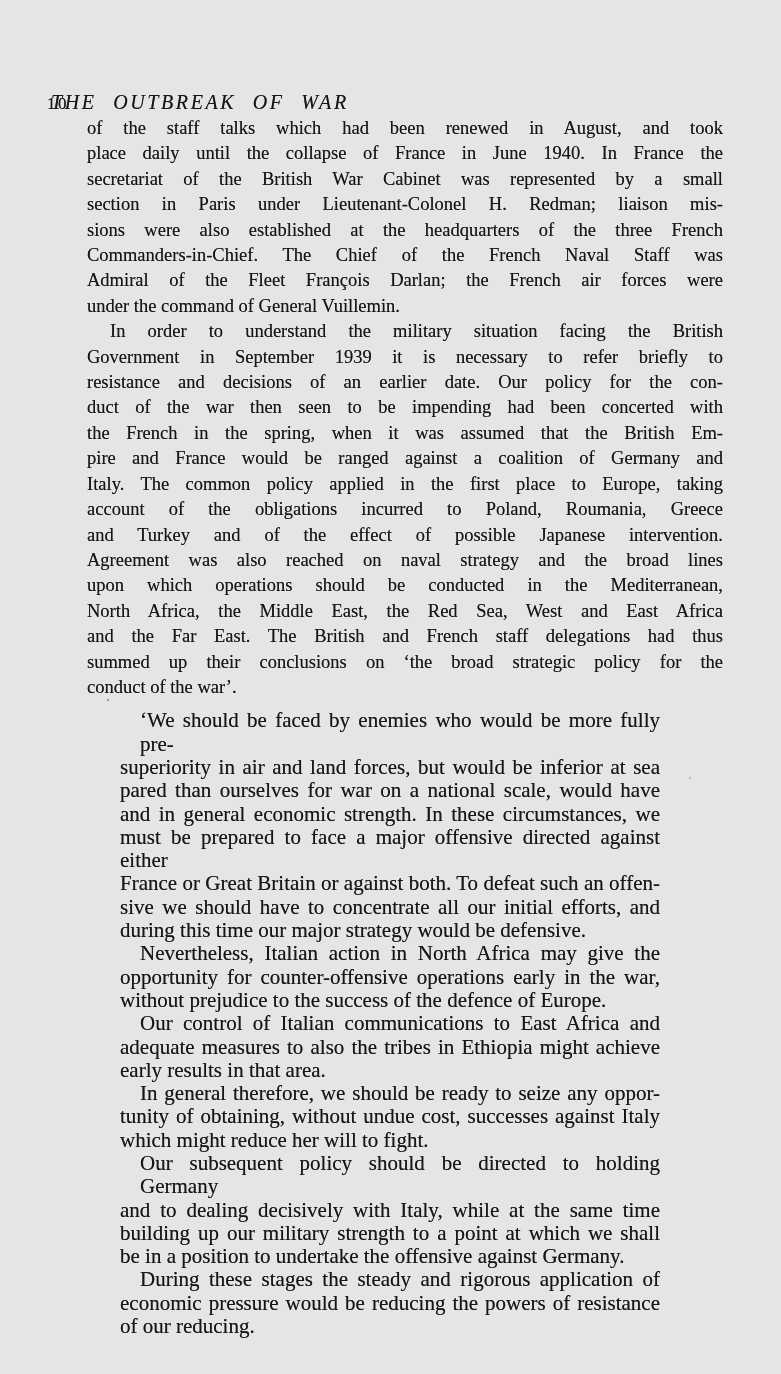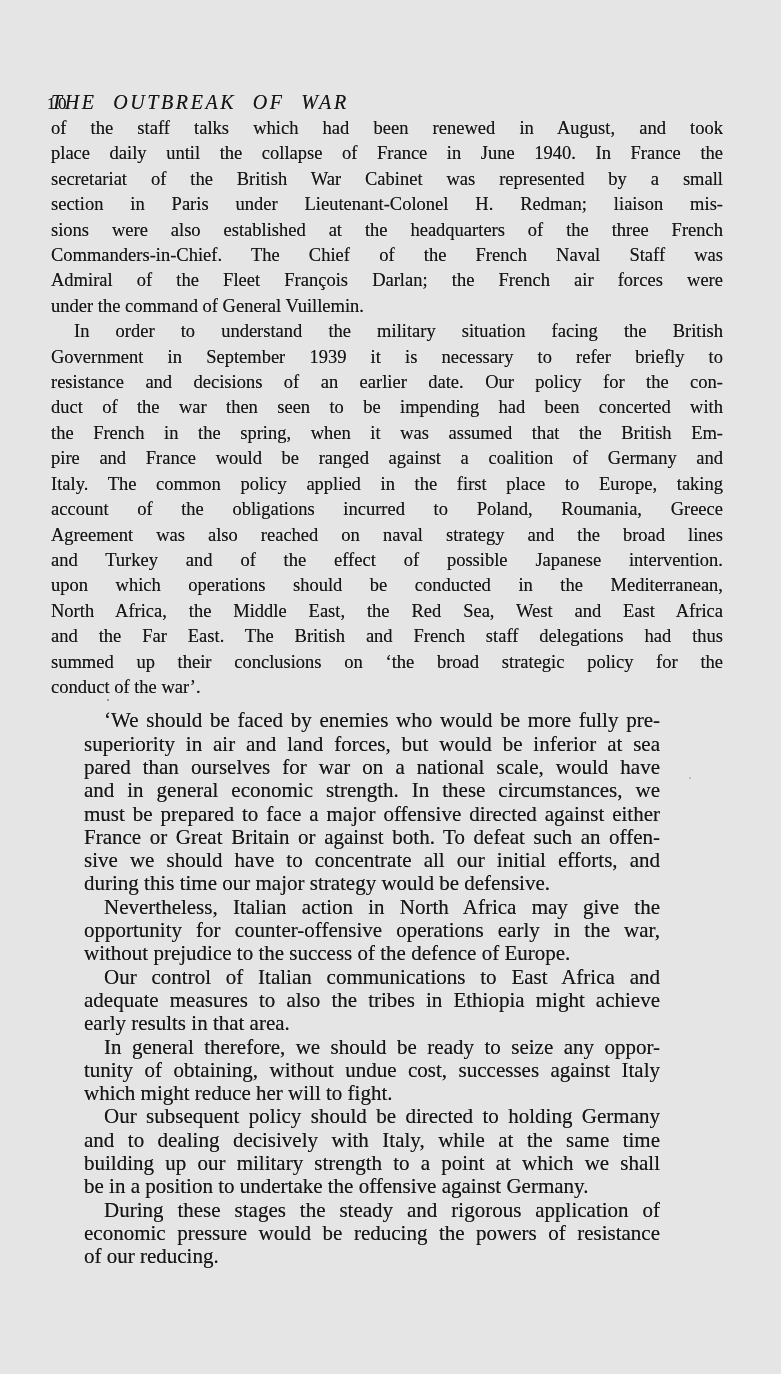--- a/index.html
+++ b/index.html
@@ -56,20 +56,21 @@
     font-size: 21px;
     line-height: 23.3px;
     margin-left: 33px;
     margin-right: 63px;
   }
   .para.body + .para.quote { margin-top: 9px; }
   .line {
     text-align: justify;
     text-align-last: justify;
     white-space: normal;
+    margin-left: 36px;
   }
   .line.last { text-align-last: left; }
   .para.body .line.first-indent { padding-left: 23px; }
   .para.quote .line.first-indent { padding-left: 20px; }
   .scan-artifact {
     position: absolute;
     background: rgba(40,40,40,0.55);
     border-radius: 50%;
   }
   .speck-1 { left: 107px; top: 699px; width: 2px; height: 2px; }
@@ -98,22 +99,22 @@
       </div>
       <div class="para body">
         <div class="line first-indent">In order to understand the military situation facing the British</div>
         <div class="line">Government in September 1939 it is necessary to refer briefly to</div>
         <div class="line">resistance and decisions of an earlier date. Our policy for the con-</div>
         <div class="line">duct of the war then seen to be impending had been concerted with</div>
         <div class="line">the French in the spring, when it was assumed that the British Em-</div>
         <div class="line">pire and France would be ranged against a coalition of Germany and</div>
         <div class="line">Italy. The common policy applied in the first place to Europe, taking</div>
         <div class="line">account of the obligations incurred to Poland, Roumania, Greece</div>
+        <div class="line">and Turkey and of the effect of possible Japanese intervention.</div>
         <div class="line">Agreement was also reached on naval strategy and the broad lines</div>
-        <div class="line">and Turkey and of the effect of possible Japanese intervention.</div>
         <div class="line">upon which operations should be conducted in the Mediterranean,</div>
         <div class="line">North Africa, the Middle East, the Red Sea, West and East Africa</div>
         <div class="line">and the Far East. The British and French staff delegations had thus</div>
         <div class="line">summed up their conclusions on ‘the broad strategic policy for the</div>
         <div class="line last">conduct of the war’.</div>
       </div>
       <div class="para quote">
         <div class="line first-indent">‘We should be faced by enemies who would be more fully pre-</div>
         <div class="line">superiority in air and land forces, but would be inferior at sea</div>
         <div class="line">pared than ourselves for war on a national scale, would have</div>

